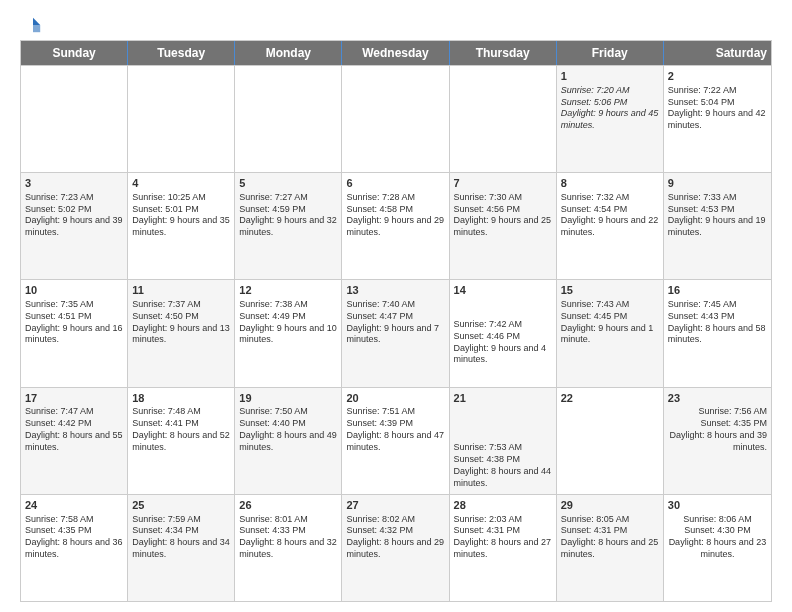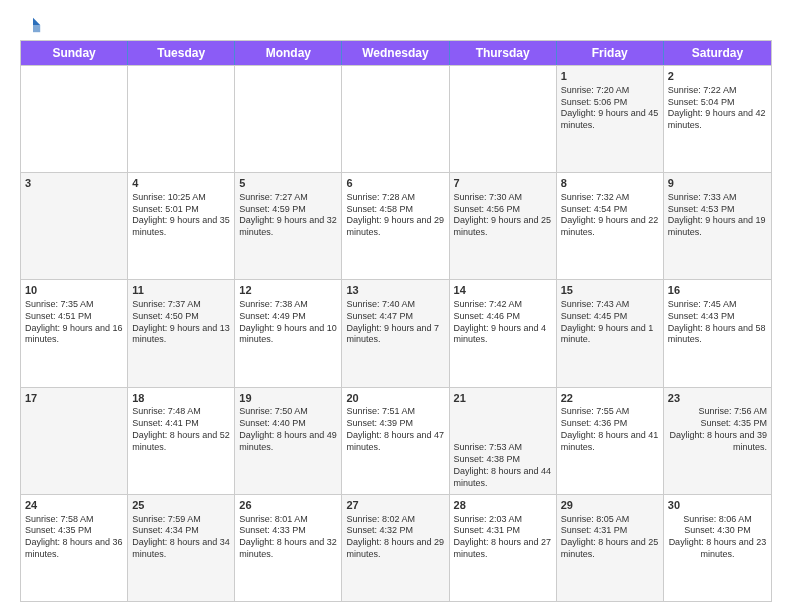--- a/index.html
+++ b/index.html
@@ -53,31 +53,31 @@
     }
     .calendar {
       flex: 1;
       display: flex;
       flex-direction: column;
       border: 1px solid #ccc;
     }
     .cal-header {
       display: grid;
       grid-template-columns: repeat(7, 1fr);
-      background: #8b5cf6;
+      background: #737373;
     }
     .cal-header-cell {
       color: #fff;
       font-size: 12px;
       font-weight: bold;
       padding: 5px 4px;
       text-align: center;
       border-right: 1px solid #4a8ad4;
     }
-    .cal-header-cell:last-child { border-right: none; }
+    .cal-header-cell:last-child { border-right: none; text-align: right; }
     .cal-body {
       flex: 1;
       display: flex;
       flex-direction: column;
     }
     .cal-row {
       display: grid;
       grid-template-columns: repeat(7, 1fr);
       flex: 1;
       border-top: 1px solid #ccc;
@@ -139,34 +139,37 @@
       </div>
     <div class="cal-body" id="cal-body">
         <div class="cal-row">
           <div class="cal-cell"></div>
           <div class="cal-cell"></div>
           <div class="cal-cell"></div>
           <div class="cal-cell"></div>
           <div class="cal-cell"></div>
           <div class="cal-cell shaded">
             <div class="day-num">1</div>
-            <div class="cell-info" style="white-space: pre-line;">Sunrise: 7:20 AM
+            <div class="cell-info" style="white-space: pre-line; font-style: italic;">Sunrise: 7:20 AM
 Sunset: 5:06 PM
 Daylight: 9 hours and 45 minutes.</div>
           </div>
           <div class="cal-cell">
             <div class="day-num">2</div>
             <div class="cell-info" style="white-space: pre-line;">Sunrise: 7:22 AM
 Sunset: 5:04 PM
 Daylight: 9 hours and 42 minutes.</div>
           </div>
         </div>
         <div class="cal-row">
           <div class="cal-cell shaded">
             <div class="day-num">3</div>
+            <div class="cell-info" style="white-space: pre-line;">Sunrise: 7:23 AM
+Sunset: 5:02 PM
+Daylight: 9 hours and 39 minutes.</div>
           </div>
           <div class="cal-cell">
             <div class="day-num">4</div>
             <div class="cell-info" style="white-space: pre-line;">Sunrise: 10:25 AM
 Sunset: 5:01 PM
 Daylight: 9 hours and 35 minutes.</div>
           </div>
           <div class="cal-cell shaded">
             <div class="day-num">5</div>
             <div class="cell-info" style="white-space: pre-line;">Sunrise: 7:27 AM
@@ -218,40 +221,43 @@
 Daylight: 9 hours and 10 minutes.</div>
           </div>
           <div class="cal-cell shaded">
             <div class="day-num">13</div>
             <div class="cell-info" style="white-space: pre-line;">Sunrise: 7:40 AM
 Sunset: 4:47 PM
 Daylight: 9 hours and 7 minutes.</div>
           </div>
           <div class="cal-cell">
             <div class="day-num">14</div>
-            <div class="cell-info" style="white-space: pre-line;">Sunrise: 7:42 AM
+            <div class="cell-info" style="white-space: pre-line; margin-top: 20px;">Sunrise: 7:42 AM
 Sunset: 4:46 PM
 Daylight: 9 hours and 4 minutes.</div>
           </div>
           <div class="cal-cell shaded">
             <div class="day-num">15</div>
             <div class="cell-info" style="white-space: pre-line;">Sunrise: 7:43 AM
 Sunset: 4:45 PM
 Daylight: 9 hours and 1 minute.</div>
           </div>
           <div class="cal-cell">
             <div class="day-num">16</div>
             <div class="cell-info" style="white-space: pre-line;">Sunrise: 7:45 AM
 Sunset: 4:43 PM
 Daylight: 8 hours and 58 minutes.</div>
           </div>
         </div>
         <div class="cal-row">
           <div class="cal-cell shaded">
             <div class="day-num">17</div>
+            <div class="cell-info" style="white-space: pre-line;">Sunrise: 7:47 AM
+Sunset: 4:42 PM
+Daylight: 8 hours and 55 minutes.</div>
           </div>
           <div class="cal-cell">
             <div class="day-num">18</div>
             <div class="cell-info" style="white-space: pre-line;">Sunrise: 7:48 AM
 Sunset: 4:41 PM
 Daylight: 8 hours and 52 minutes.</div>
           </div>
           <div class="cal-cell shaded">
             <div class="day-num">19</div>
             <div class="cell-info" style="white-space: pre-line;">Sunrise: 7:50 AM
@@ -265,23 +271,20 @@
 Daylight: 8 hours and 47 minutes.</div>
           </div>
           <div class="cal-cell shaded">
             <div class="day-num">21</div>
             <div class="cell-info" style="white-space: pre-line; margin-top: 36px;">Sunrise: 7:53 AM
 Sunset: 4:38 PM
 Daylight: 8 hours and 44 minutes.</div>
           </div>
           <div class="cal-cell">
             <div class="day-num">22</div>
-            <div class="cell-info" style="white-space: pre-line;">Sunrise: 7:55 AM
-Sunset: 4:36 PM
-Daylight: 8 hours and 41 minutes.</div>
           </div>
           <div class="cal-cell shaded">
             <div class="day-num">23</div>
             <div class="cell-info" style="white-space: pre-line; text-align: right;">Sunrise: 7:56 AM
 Sunset: 4:35 PM
 Daylight: 8 hours and 39 minutes.</div>
           </div>
         </div>
         <div class="cal-row">
           <div class="cal-cell">

